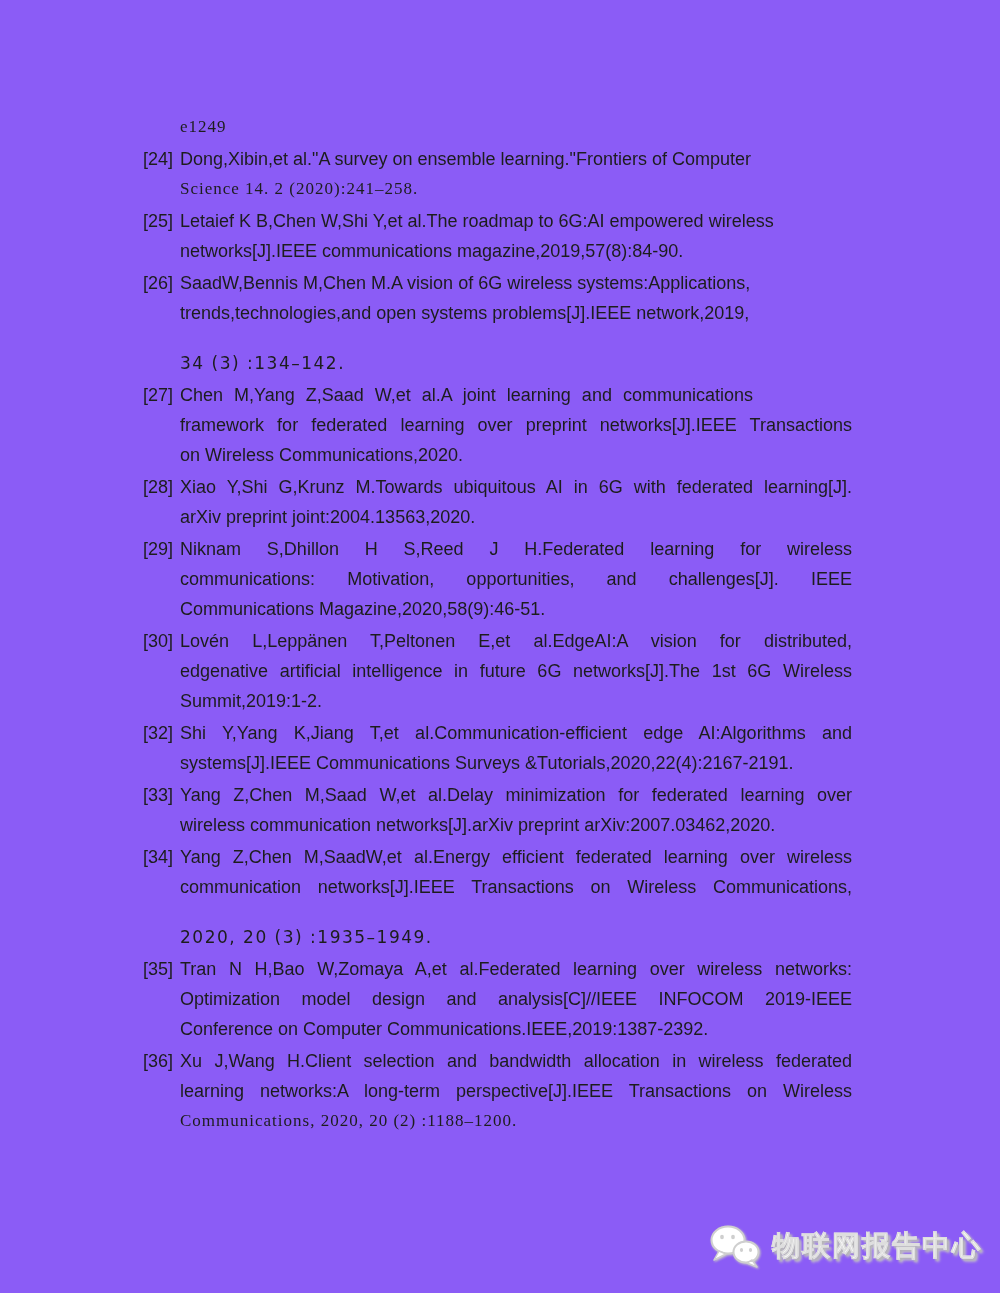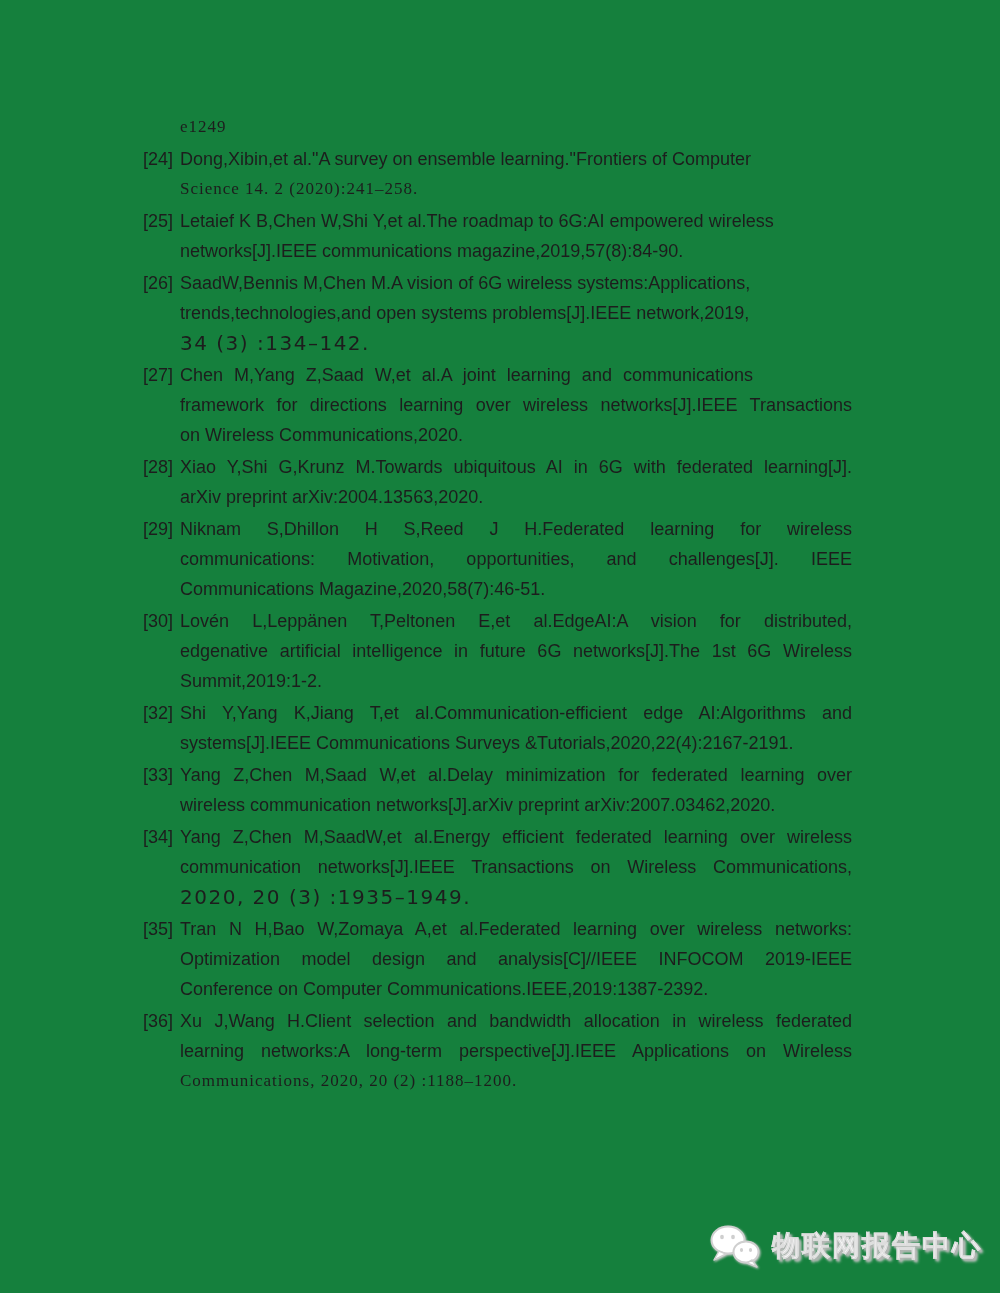--- a/index.html
+++ b/index.html
@@ -4,21 +4,21 @@
 <style>
   html, body { margin: 0; padding: 0; }
   body {
     width: 1000px; height: 1293px;
     background: #ffffff;
     font-family: "Liberation Sans", sans-serif;
     color: #1d1d1d;
     position: relative;
     overflow: hidden;
   }
-  .page { position: absolute; inset: 0; background: #15803d; }
+  .page { position: absolute; inset: 0; background: #8b5cf6; }
 
   .content {
     position: absolute;
     left: 143px; top: 112px;
     width: 709px;
   }
   .ref { padding-left: 37px; margin-top: 2px; }
   .ref.lead { margin-top: 0; }
   .line {
     font-size: 18px;
@@ -29,22 +29,23 @@
   .label { display: inline-block; width: 37px; }
   .j { text-align: justify; text-align-last: justify; }
   .spread { word-spacing: 6px; }
   .cjk-serif {
     font-family: "Liberation Serif", serif;
     font-size: 17px;
     letter-spacing: 1px;
   }
   .cjk-sans {
     font-family: "DejaVu Sans", sans-serif;
-    font-size: 20px;
+    font-size: 17px;
     letter-spacing: 1.5px;
+    margin-top: 20px;
   }
 
   .watermark {
     position: absolute;
     top: 1224px;
     right: 18px;
     display: flex;
     align-items: center;
     gap: 9px;
   }
@@ -76,31 +77,31 @@
         <div class="line first"><span class="label">[25]</span>Letaief K B,Chen W,Shi Y,et al.The roadmap to 6G:AI empowered wireless</div>
         <div class="line">networks[J].IEEE communications magazine,2019,57(8):84-90.</div>
       </div>
       <div class="ref">
         <div class="line first"><span class="label">[26]</span>SaadW,Bennis M,Chen M.A vision of 6G wireless systems:Applications,</div>
         <div class="line">trends,technologies,and open systems problems[J].IEEE network,2019,</div>
         <div class="line cjk-sans">34 (3) :134–142.</div>
       </div>
       <div class="ref">
         <div class="line first spread"><span class="label">[27]</span>Chen M,Yang Z,Saad W,et al.A joint learning and communications</div>
-        <div class="line j">framework for directions learning over wireless networks[J].IEEE Transactions</div>
+        <div class="line j">framework for federated learning over preprint networks[J].IEEE Transactions</div>
         <div class="line">on Wireless Communications,2020.</div>
       </div>
       <div class="ref">
         <div class="line first j"><span class="label">[28]</span>Xiao Y,Shi G,Krunz M.Towards ubiquitous AI in 6G with federated learning[J].</div>
-        <div class="line">arXiv preprint arXiv:2004.13563,2020.</div>
+        <div class="line">arXiv preprint joint:2004.13563,2020.</div>
       </div>
       <div class="ref">
         <div class="line first j"><span class="label">[29]</span>Niknam S,Dhillon H S,Reed J H.Federated learning for wireless</div>
         <div class="line j">communications: Motivation, opportunities, and challenges[J]. IEEE</div>
-        <div class="line">Communications Magazine,2020,58(7):46-51.</div>
+        <div class="line">Communications Magazine,2020,58(9):46-51.</div>
       </div>
       <div class="ref">
         <div class="line first j"><span class="label">[30]</span>Lovén L,Leppänen T,Peltonen E,et al.EdgeAI:A vision for distributed,</div>
         <div class="line j">edgenative artificial intelligence in future 6G networks[J].The 1st 6G Wireless</div>
         <div class="line">Summit,2019:1-2.</div>
       </div>
       <div class="ref">
         <div class="line first j"><span class="label">[32]</span>Shi Y,Yang K,Jiang T,et al.Communication-efficient edge AI:Algorithms and</div>
         <div class="line">systems[J].IEEE Communications Surveys &amp;Tutorials,2020,22(4):2167-2191.</div>
       </div>
@@ -113,21 +114,21 @@
         <div class="line j">communication networks[J].IEEE Transactions on Wireless Communications,</div>
         <div class="line cjk-sans">2020, 20 (3) :1935–1949.</div>
       </div>
       <div class="ref">
         <div class="line first j"><span class="label">[35]</span>Tran N H,Bao W,Zomaya A,et al.Federated learning over wireless networks:</div>
         <div class="line j">Optimization model design and analysis[C]//IEEE INFOCOM 2019-IEEE</div>
         <div class="line">Conference on Computer Communications.IEEE,2019:1387-2392.</div>
       </div>
       <div class="ref">
         <div class="line first j"><span class="label">[36]</span>Xu J,Wang H.Client selection and bandwidth allocation in wireless federated</div>
-        <div class="line j">learning networks:A long-term perspective[J].IEEE Applications on Wireless</div>
+        <div class="line j">learning networks:A long-term perspective[J].IEEE Transactions on Wireless</div>
         <div class="line cjk-serif">Communications, 2020, 20 (2) :1188–1200.</div>
       </div>
     </div>
 
   <div class="watermark">
     <svg class="wm-logo" width="56" height="44" viewBox="0 0 56 44" xmlns="http://www.w3.org/2000/svg">
       <ellipse cx="21" cy="16" rx="16.5" ry="13.5" fill="#ffffff" stroke="#cfcfcf" stroke-width="2"></ellipse>
       <path d="M12 27 L7 36 L19 30 Z" fill="#ffffff" stroke="#cfcfcf" stroke-width="1.5" stroke-linejoin="round"></path>
       <ellipse cx="15" cy="13" rx="1.9" ry="2.3" fill="#cfcfcf"></ellipse>
       <ellipse cx="26" cy="13" rx="1.9" ry="2.3" fill="#cfcfcf"></ellipse>

